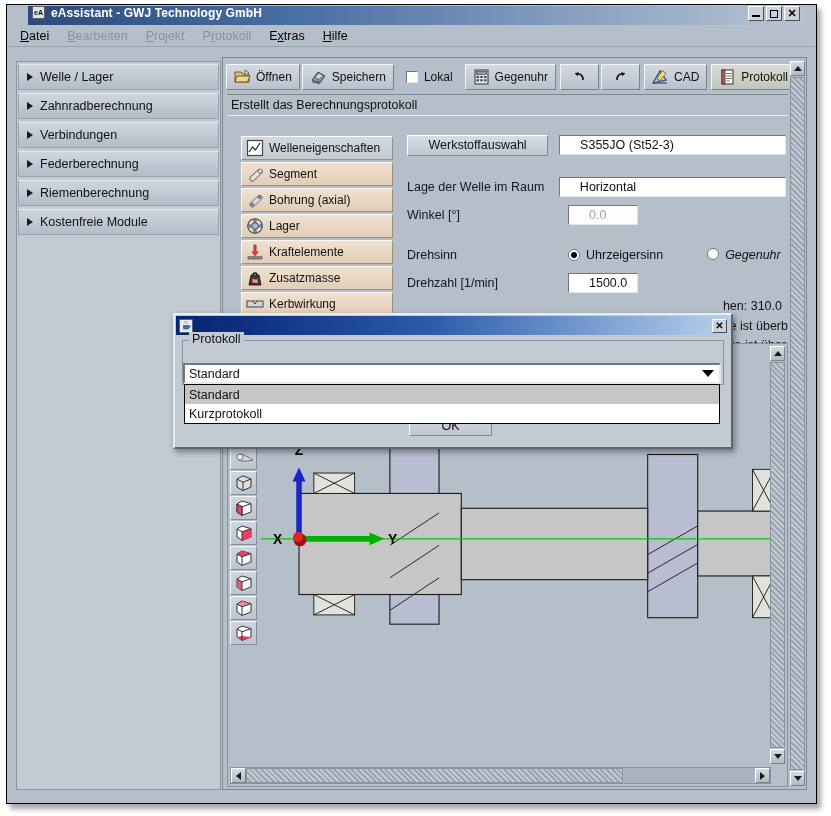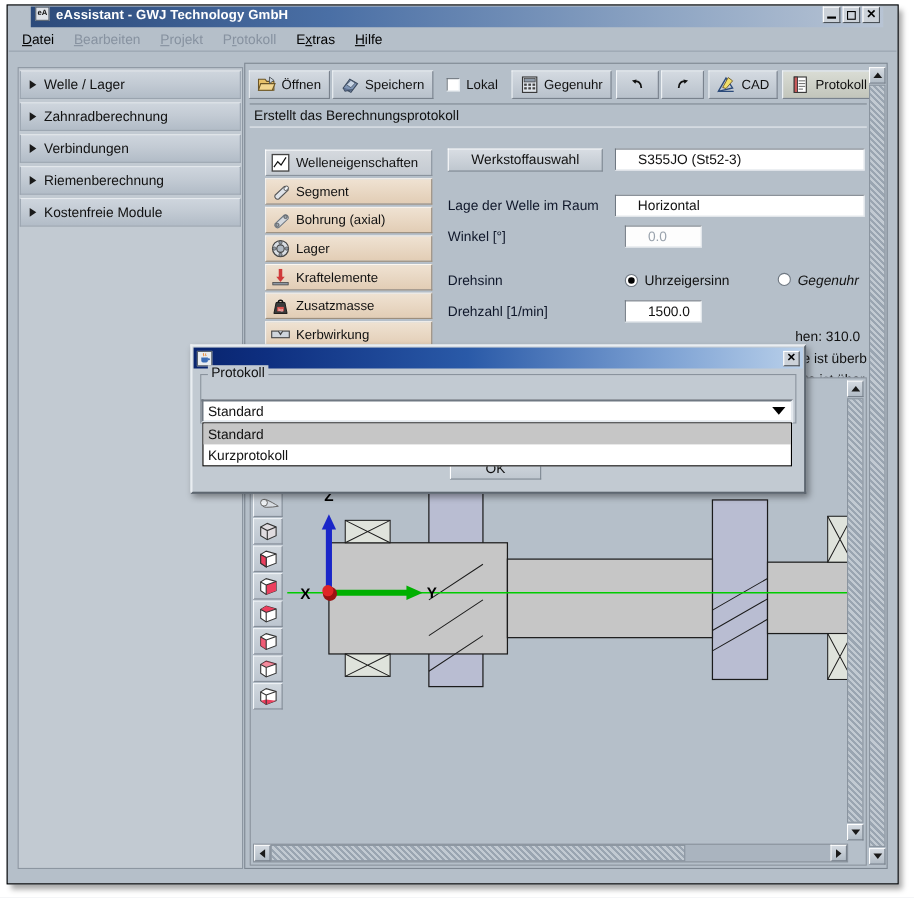--- a/index.html
+++ b/index.html
@@ -189,20 +189,24 @@
       <div class="sb-item">
         <span class="sb-arrow"></span>
         <span class="sb-label">Zahnradberechnung</span>
       </div>
       <div class="sb-item">
         <span class="sb-arrow"></span>
         <span class="sb-label">Verbindungen</span>
       </div>
       <div class="sb-item">
         <span class="sb-arrow"></span>
+        <span class="sb-label">Federberechnung</span>
+      </div>
+      <div class="sb-item">
+        <span class="sb-arrow"></span>
         <span class="sb-label">Riemenberechnung</span>
       </div>
       <div class="sb-item">
         <span class="sb-arrow"></span>
         <span class="sb-label">Kostenfreie Module</span>
       </div>
     </div>
 
     <div class="rightpane">
 

